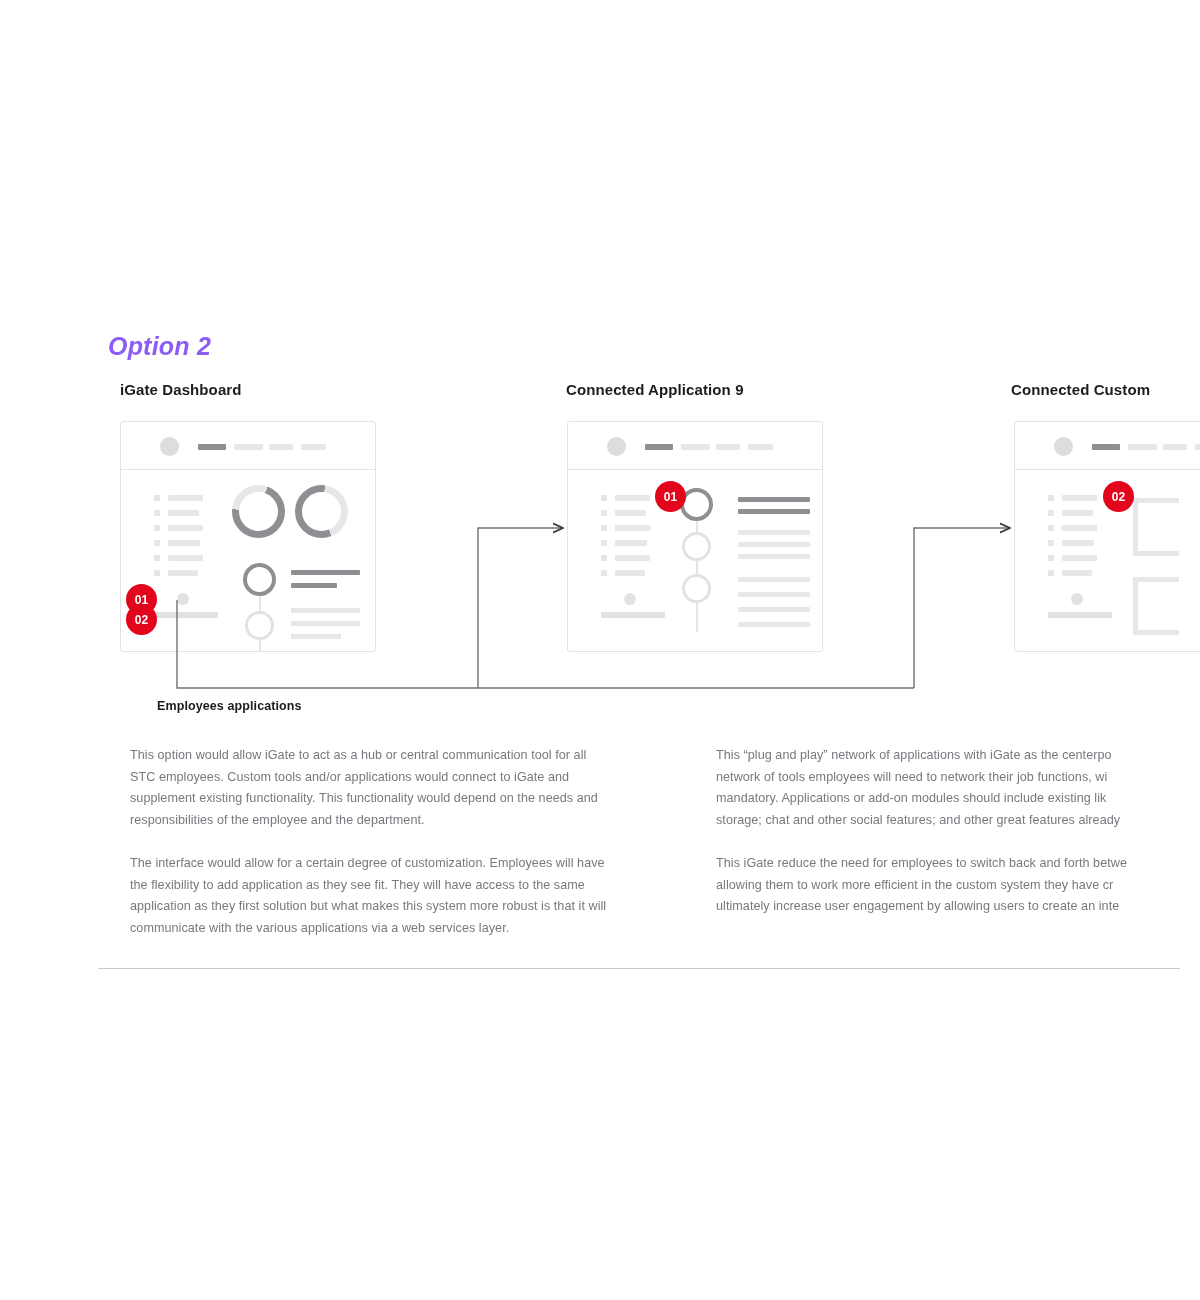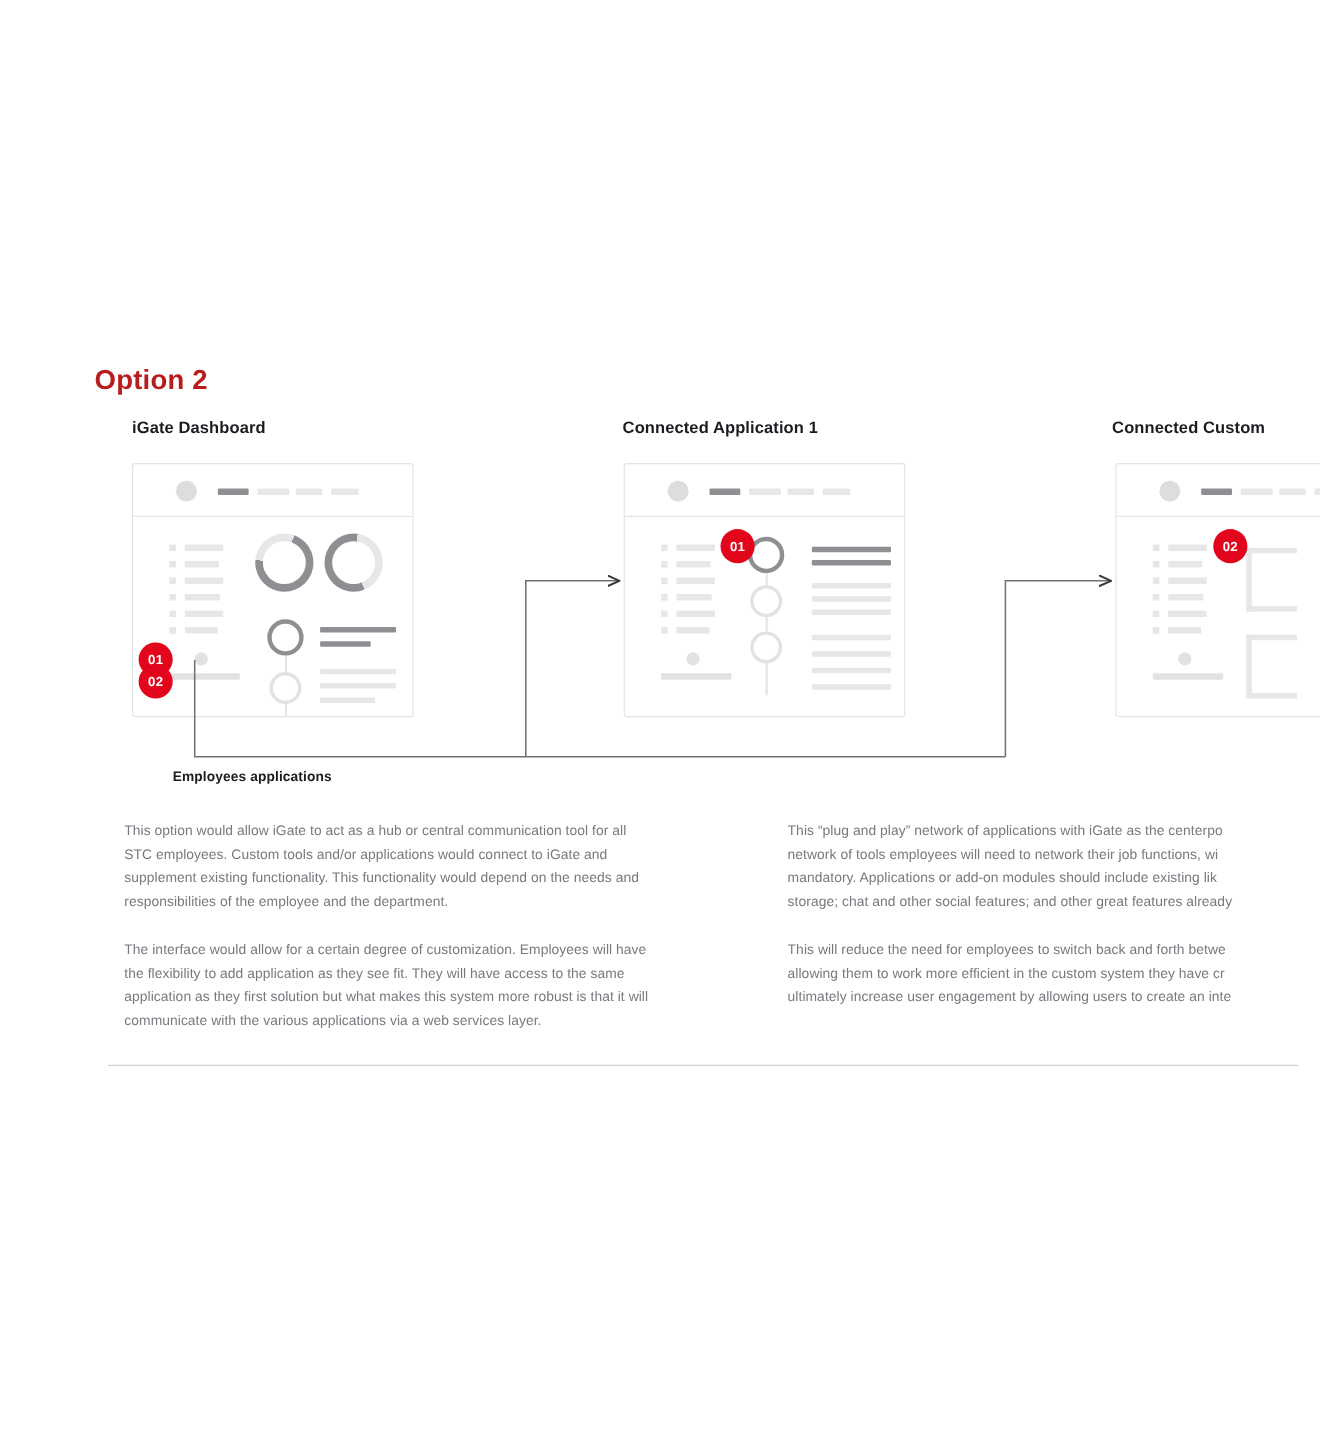--- a/index.html
+++ b/index.html
@@ -21,26 +21,27 @@
     position: absolute;
     left: 0; top: 0;
     width: 1200px;
     height: 1300px;
     background: #ffffff;
   }
 
   
   .option-title {
     position: absolute;
-    left: 86px;
+    left: 108px;
     top: 332px;
     font-size: 25px;
     font-weight: bold;
-    color: #b91c1c;
+    color: #8b5cf6;
     letter-spacing: 0.2px;
+    font-style: italic;
   }
 
   .card-title {
     position: absolute;
     top: 381px;
     font-size: 15px;
     font-weight: bold;
     color: #1b1c20;
     letter-spacing: 0.1px;
     white-space: nowrap;
@@ -191,21 +192,21 @@
     pointer-events: none;
     z-index: 4;
   }
 
   
   .col {
     position: absolute;
     top: 745px;
     width: 482px;
   }
-  .col.left  { left: 113px; }
+  .col.left  { left: 130px; }
   .col.right { left: 716px; width: 500px; }
 
   .col p {
     margin: 0 0 22px 0;
     font-size: 12.6px;
     line-height: 21.5px;
     color: #76797e;
     letter-spacing: 0.05px;
   }
   .col.right p { white-space: nowrap; }
@@ -220,21 +221,21 @@
   }
 </style>
 </head>
 <body>
 
 <div id="slide">
 
   <div class="option-title">Option 2</div>
 
   <div class="card-title t1">iGate Dashboard</div>
-  <div class="card-title t2">Connected Application 1</div>
+  <div class="card-title t2">Connected Application 9</div>
   <div class="card-title t3">Connected Custom</div>
 
   <div class="wf-card c1">
     <div class="wf-header">
       <div class="wf-avatar"></div>
       <div class="nav-bar active" style="left:77px; width:28px;"></div>
       <div class="nav-bar idle" style="left:113px; width:29px;"></div>
       <div class="nav-bar idle" style="left:148px; width:24px;"></div>
       <div class="nav-bar idle" style="left:180px; width:25px;"></div>
     </div>
@@ -380,20 +381,20 @@
   </div>
 
   <div class="col right">
     <p>
       <span>This “plug and play” network of applications with iGate as the centerpo</span><br>
       <span>network of tools employees will need to network their job functions, wi</span><br>
       <span>mandatory. Applications or add-on modules should include existing lik</span><br>
       <span>storage; chat and other social features; and other great features already</span>
     </p>
     <p>
-      <span>This will reduce the need for employees to switch back and forth betwe</span><br>
+      <span>This iGate reduce the need for employees to switch back and forth betwe</span><br>
       <span>allowing them to work more efficient in the custom system they have cr</span><br>
       <span>ultimately increase user engagement by allowing users to create an inte</span>
     </p>
   </div>
 
   <div class="rule"></div>
 </div>
 
 </body></html>

